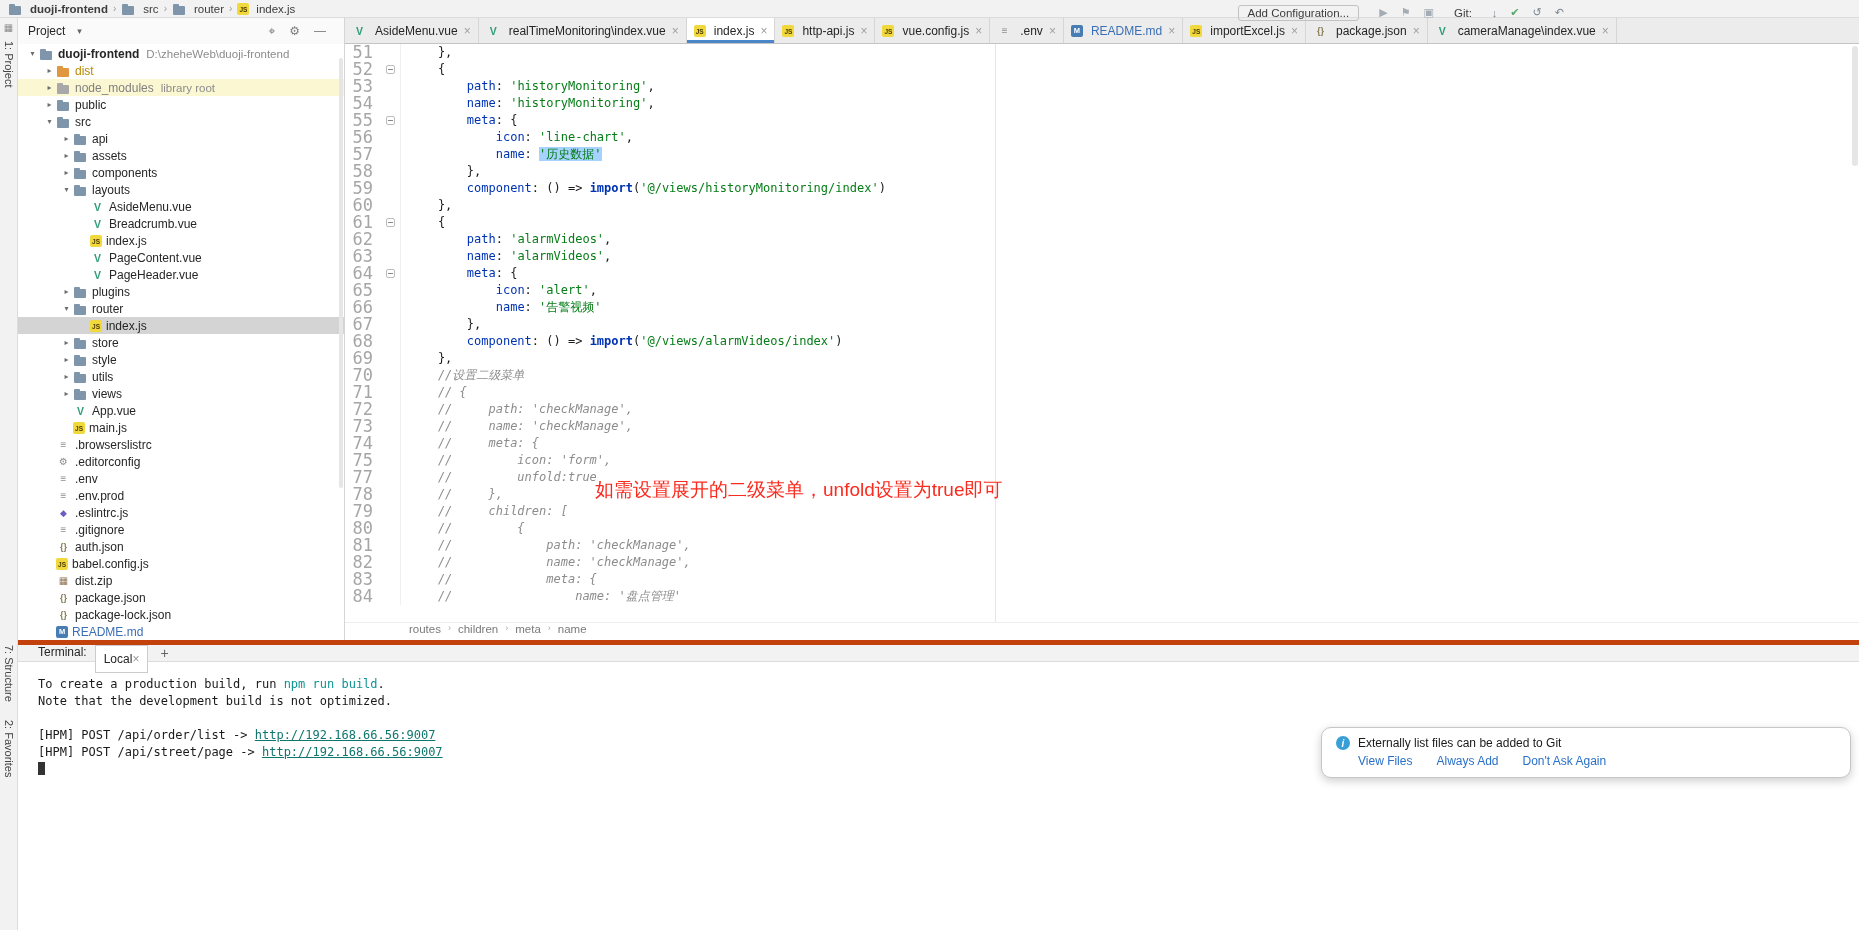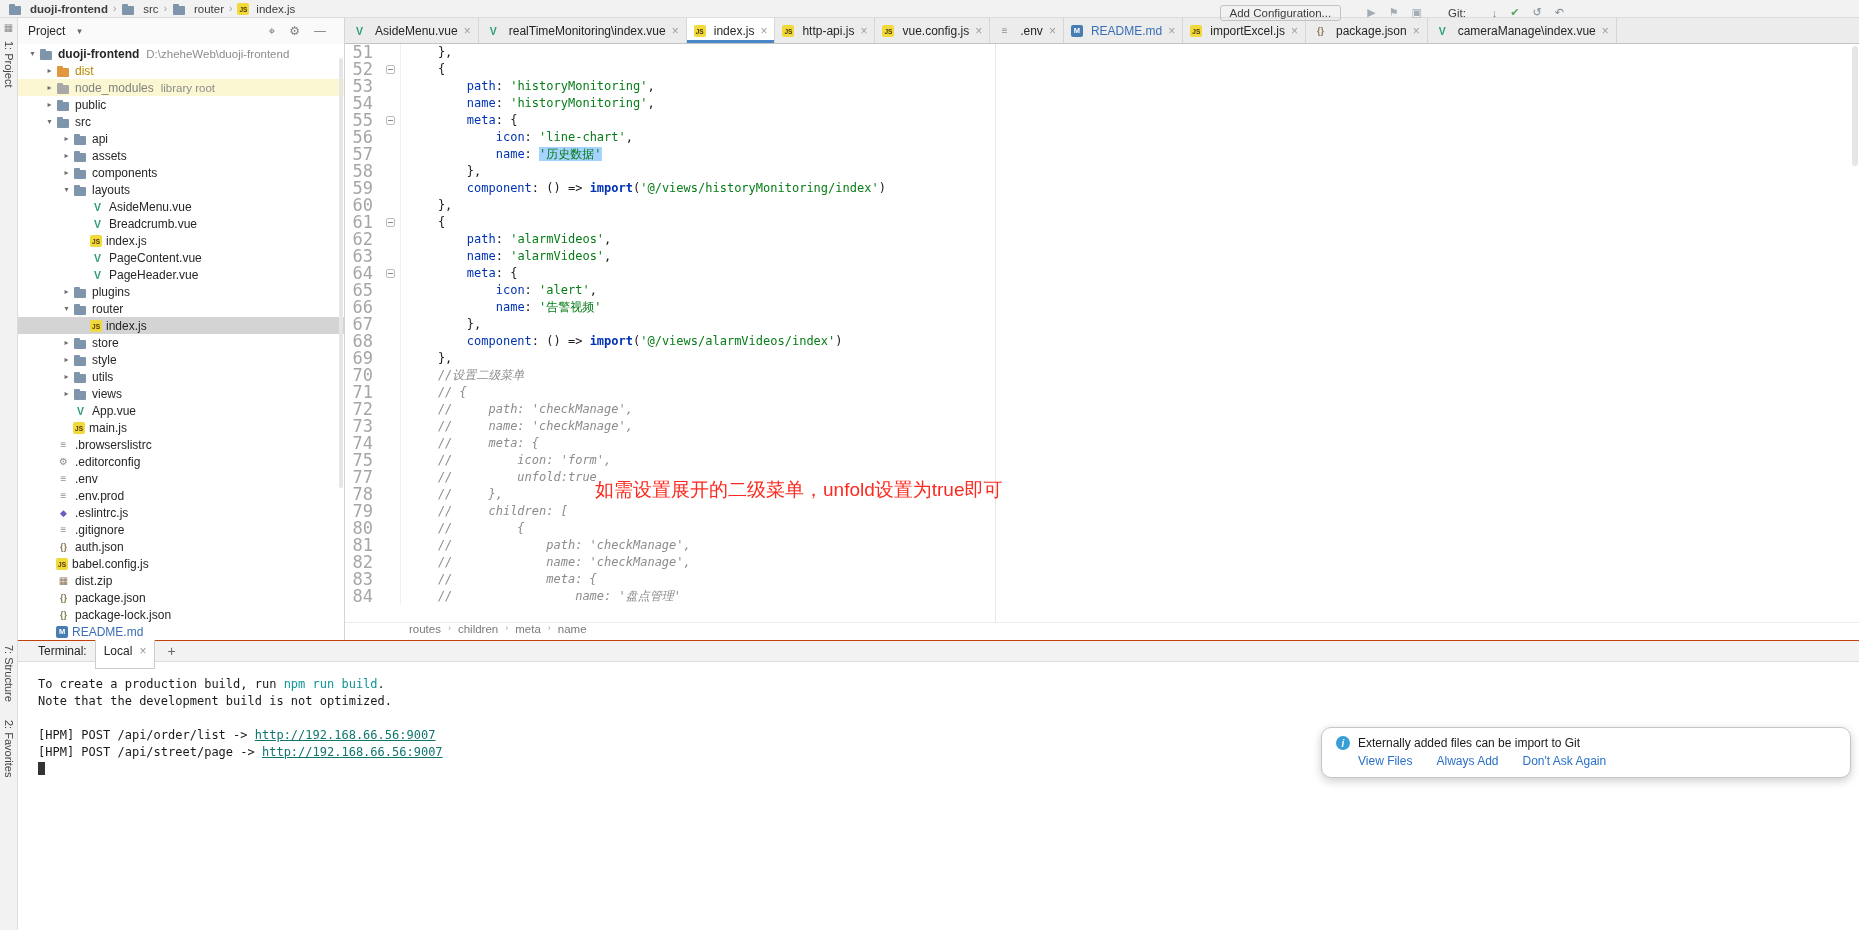--- a/index.html
+++ b/index.html
@@ -6,21 +6,21 @@
 html,body{width:1859px;height:930px;overflow:hidden}
 body{font-family:"Liberation Sans","DejaVu Sans",sans-serif;background:#f2f2f2;color:#262626;position:relative}
 .app{display:grid;width:100%;height:100%;grid-template-columns:18px 327px 1fr;grid-template-rows:18px 622px 290px}
 
 
 .topbar{grid-area:1/1/2/4;display:flex;align-items:center;background:#f2f2f2;border-bottom:1px solid #dcdcdc;padding:0 8px;font-size:11.5px;position:relative}
 .crumbs{display:flex;align-items:center;gap:3px}
 .crumb{display:flex;align-items:center;gap:3px;color:#3c3c3c}
 .crumb:first-child .clabel{font-weight:bold}
 .csep{color:#9b9b9b;font-size:10px;margin:0 2px}
-.top-right{position:absolute;right:295px;top:0;height:25px;display:flex;align-items:center;gap:26px}
+.top-right{position:absolute;right:295px;top:0;height:25px;display:flex;align-items:center;gap:20px}
 .add-config{border:1px solid #c2c2c2;background:transparent;border-radius:3px;font-size:11.5px;color:#3c3c3c;padding:0 9px;height:16px;font-family:inherit}
 #toolbar-icons,#git-icons{display:flex;align-items:center;gap:13px}
 .tbicon{color:#a4adb5;font-size:11px}
 .git-label{color:#3c3c3c}
 .gicon{color:#7b8792;font-size:11px}
 .gicon.commit{color:#59a869}
 
 
 .stripe{grid-area:2/1/4/2;background:#f2f2f2;border-right:1px solid #dcdcdc;position:relative}
 .stripe-top{position:absolute;top:4px;left:0;width:17px;display:flex;flex-direction:column;align-items:center;gap:8px}
@@ -82,22 +82,22 @@
 .sg-w{color:#0033b3;font-weight:bold}
 .sg-h{color:#067d17;background:#a6d2ff}
 .guide{position:absolute;top:0;bottom:0;left:650px;width:1px;background:#e6e6e6}
 .annotation{position:absolute;left:250px;top:437px;font-family:"Liberation Sans",sans-serif;font-size:19px;color:#fb2a1e;white-space:nowrap}
 .escroll{position:absolute;right:1px;top:2px;width:6px;height:120px;background:#e6e6e6;border-radius:3px}
 .ecrumbs{height:18px;flex:none;display:flex;gap:7px;padding-left:64px;font-size:11.5px;color:#7a7a7a;background:#fff;border-top:1px solid #ededed}
 .bsep{color:#a8a8a8;font-size:9px}
 
 
 .terminal{grid-area:3/2/4/4;display:flex;flex-direction:column;background:#fff;overflow:hidden}
-.thead{height:22px;flex:none;display:flex;align-items:center;background:#f2f2f2;border-bottom:1px solid #dcdcdc;border-top:1px solid #c2410c;padding-left:20px;font-size:12px;color:#262626;gap:8px}
-.ttab{display:flex;align-items:center;gap:7px;background:#fff;border:1px solid #ccc;padding:0 8px;height:36px}
+.thead{height:22px;flex:none;display:flex;align-items:flex-start;background:#f2f2f2;border-bottom:1px solid #dcdcdc;border-top:5px solid #c2410c;padding-left:20px;font-size:12px;color:#262626;gap:8px}
+.ttab{display:flex;align-items:center;background:#fff;border:1px solid #ccc;padding:0 8px;height:28px}
 .tclose{color:#999;font-size:12px}
 .tplus{color:#666;font-size:14px;margin-left:4px}
 .tbody{flex:1;padding:14px 0 0 20px;font-family:"DejaVu Sans Mono","Liberation Mono",monospace;font-size:12px;line-height:17px;color:#1a1a1a}
 .tline{height:17px;white-space:pre}
 .tcmd{color:#0f9595}
 .tlink{color:#0f766e;text-decoration:underline}
 .cursor{display:inline-block;width:7px;height:13px;background:#333;vertical-align:-2px}
 
 
 .notif{position:absolute;right:8px;bottom:152px;width:530px;background:#fff;border:1px solid #c6c6c6;border-radius:10px;box-shadow:0 3px 10px rgba(0,0,0,.2);padding:8px 14px 9px;display:flex;flex-direction:column;gap:4px;font-size:12px;z-index:5}
@@ -470,21 +470,21 @@
         <div class="tline"></div>
         <div class="tline"><span class="tt">[HPM] POST /api/order/list -&gt; </span><span class="tlink">http://192.168.66.56:9007</span></div>
         <div class="tline"><span class="tt">[HPM] POST /api/street/page -&gt; </span><span class="tlink">http://192.168.66.56:9007</span></div>
         <div class="tline"><span class="cursor"></span></div>
       </div>
   </div>
 
   <div class="notif">
     <div class="nrow">
       <span class="ninfo">i</span>
-      <span class="nmsg">Externally added files can be import to Git</span>
+      <span class="nmsg">Externally list files can be added to Git</span>
     </div>
     <div class="nactions" id="nactions">
         <span class="nact">View Files</span>
         <span class="nact">Always Add</span>
         <span class="nact">Don't Ask Again</span>
       </div>
   </div>
 
 </div>
 

